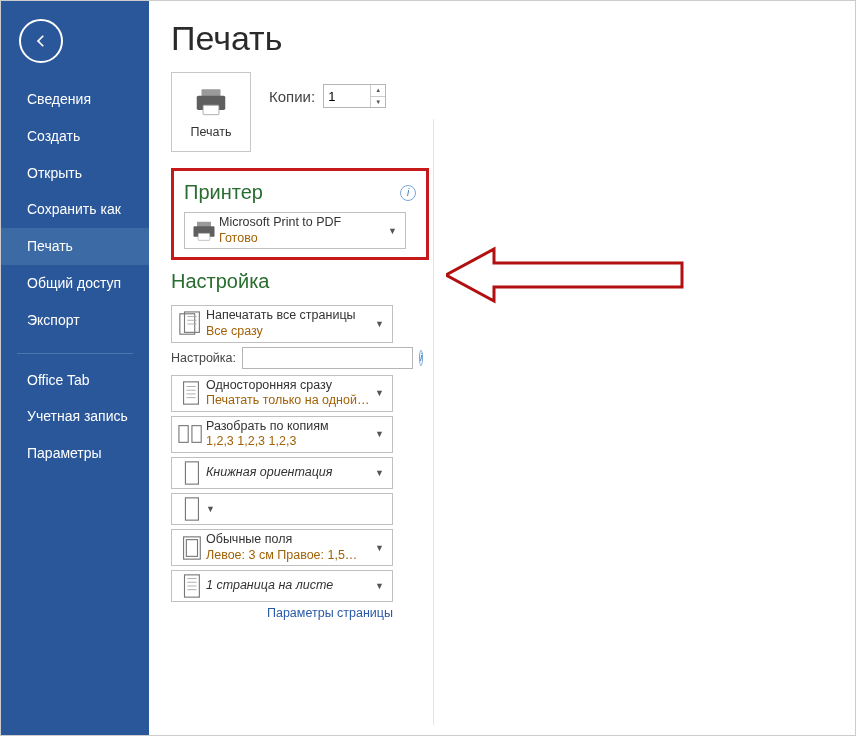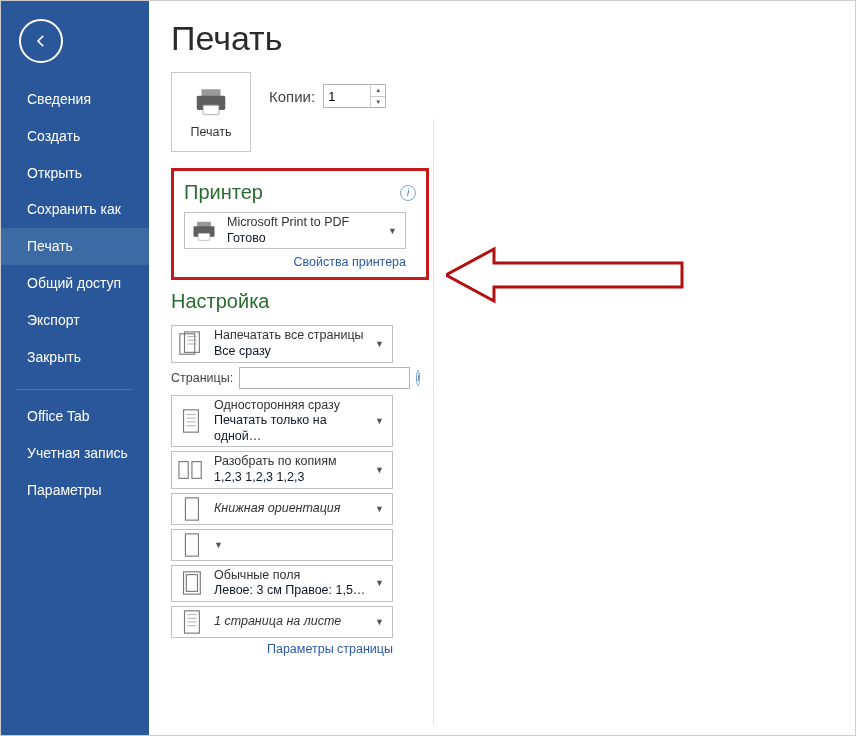--- a/index.html
+++ b/index.html
@@ -147,34 +147,34 @@
     box-sizing: border-box;
     margin-bottom: 6px;
   }
 
   .combo {
     border: 1px solid #c0c0c0;
     background: #fff;
     display: flex;
     align-items: center;
     padding: 2px 4px 2px 4px;
-    gap: 8px;
+    gap: 0;
     cursor: pointer;
     width: 222px;
     box-sizing: border-box;
     min-height: 32px;
   }
   .combo .ico {
     width: 30px; height: 26px;
     display:flex;align-items:center;justify-content:center;
     color:#555; fill:#555;
   }
   .combo .ico svg { width: 28px; height: 26px; fill:#666; }
   .combo .txt { flex:1; font-size:12.5px; line-height:1.25; color:#333; }
-  .combo .txt .sub { color:#0f172a; }
+  .combo .txt .sub { color:#a16207; }
   .combo .dd { font-size: 9px; color:#555; padding-right:4px;}
 
   .link-right {
     text-align: right;
     font-size: 12.5px;
     color: #2a5aa6;
     margin-top: 6px;
     cursor:pointer;
     width: 222px;
   }
@@ -231,21 +231,20 @@
         </svg>
     </div>
     <div class="nav">
       <div class="nav-item">Сведения</div>
       <div class="nav-item">Создать</div>
       <div class="nav-item">Открыть</div>
       <div class="nav-item">Сохранить как</div>
       <div class="nav-item active">Печать</div>
       <div class="nav-item">Общий доступ</div>
       <div class="nav-item">Экспорт</div>
-      <div class="nav-item">Закрыть</div>
       <div class="nav-sep"></div>
       <div class="nav-item">Office Tab</div>
       <div class="nav-item">Учетная запись</div>
       <div class="nav-item">Параметры</div>
     </div>
   </div>
 
   <div class="main">
     <div class="page-title">Печать</div>
 
@@ -282,21 +281,20 @@
             <rect x="6" y="12" width="36" height="18" rx="2" fill="#5f5f5f"></rect>
             <rect x="14" y="24" width="20" height="12" rx="1" fill="#fff" stroke="#9a9a9a"></rect>
           </svg>
         </span>
         <span class="txt">
           <div>Microsoft Print to PDF</div>
           <div class="sub">Готово</div>
         </span>
         <span class="dd">▼</span>
       </div>
-      <div class="link-right">Свойства принтера</div>
     </div>
 
     <div class="section-head green" style="margin-top:4px;width:222px;text-align:center;">Настройка</div>
 
     <div class="settings">
       <div class="combo">
         <span class="ico">
           <svg class="svg-page" viewBox="0 0 30 28">
             <rect x="3" y="3" width="16" height="22"></rect>
             <rect x="8" y="1" width="16" height="22" fill="#fff"></rect>
@@ -306,21 +304,21 @@
           </svg>
         </span>
         <span class="txt">
           <div>Напечатать все страницы</div>
           <div class="sub">Все сразу</div>
         </span>
         <span class="dd">▼</span>
       </div>
 
       <div class="pages-row row-gap">
-        <span class="lbl">Страницы:</span>
+        <span class="lbl">Настройка:</span>
         <input type="text" value="" style="">
         <span class="info-icon">i</span>
       </div>
 
       <div class="combo row-gap">
         <span class="ico">
           <svg class="svg-page" viewBox="0 0 30 28">
             <rect x="7" y="2" width="16" height="24"></rect>
             <line x1="10" y1="7" x2="20" y2="7"></line>
               <line x1="10" y1="11" x2="20" y2="11"></line>

